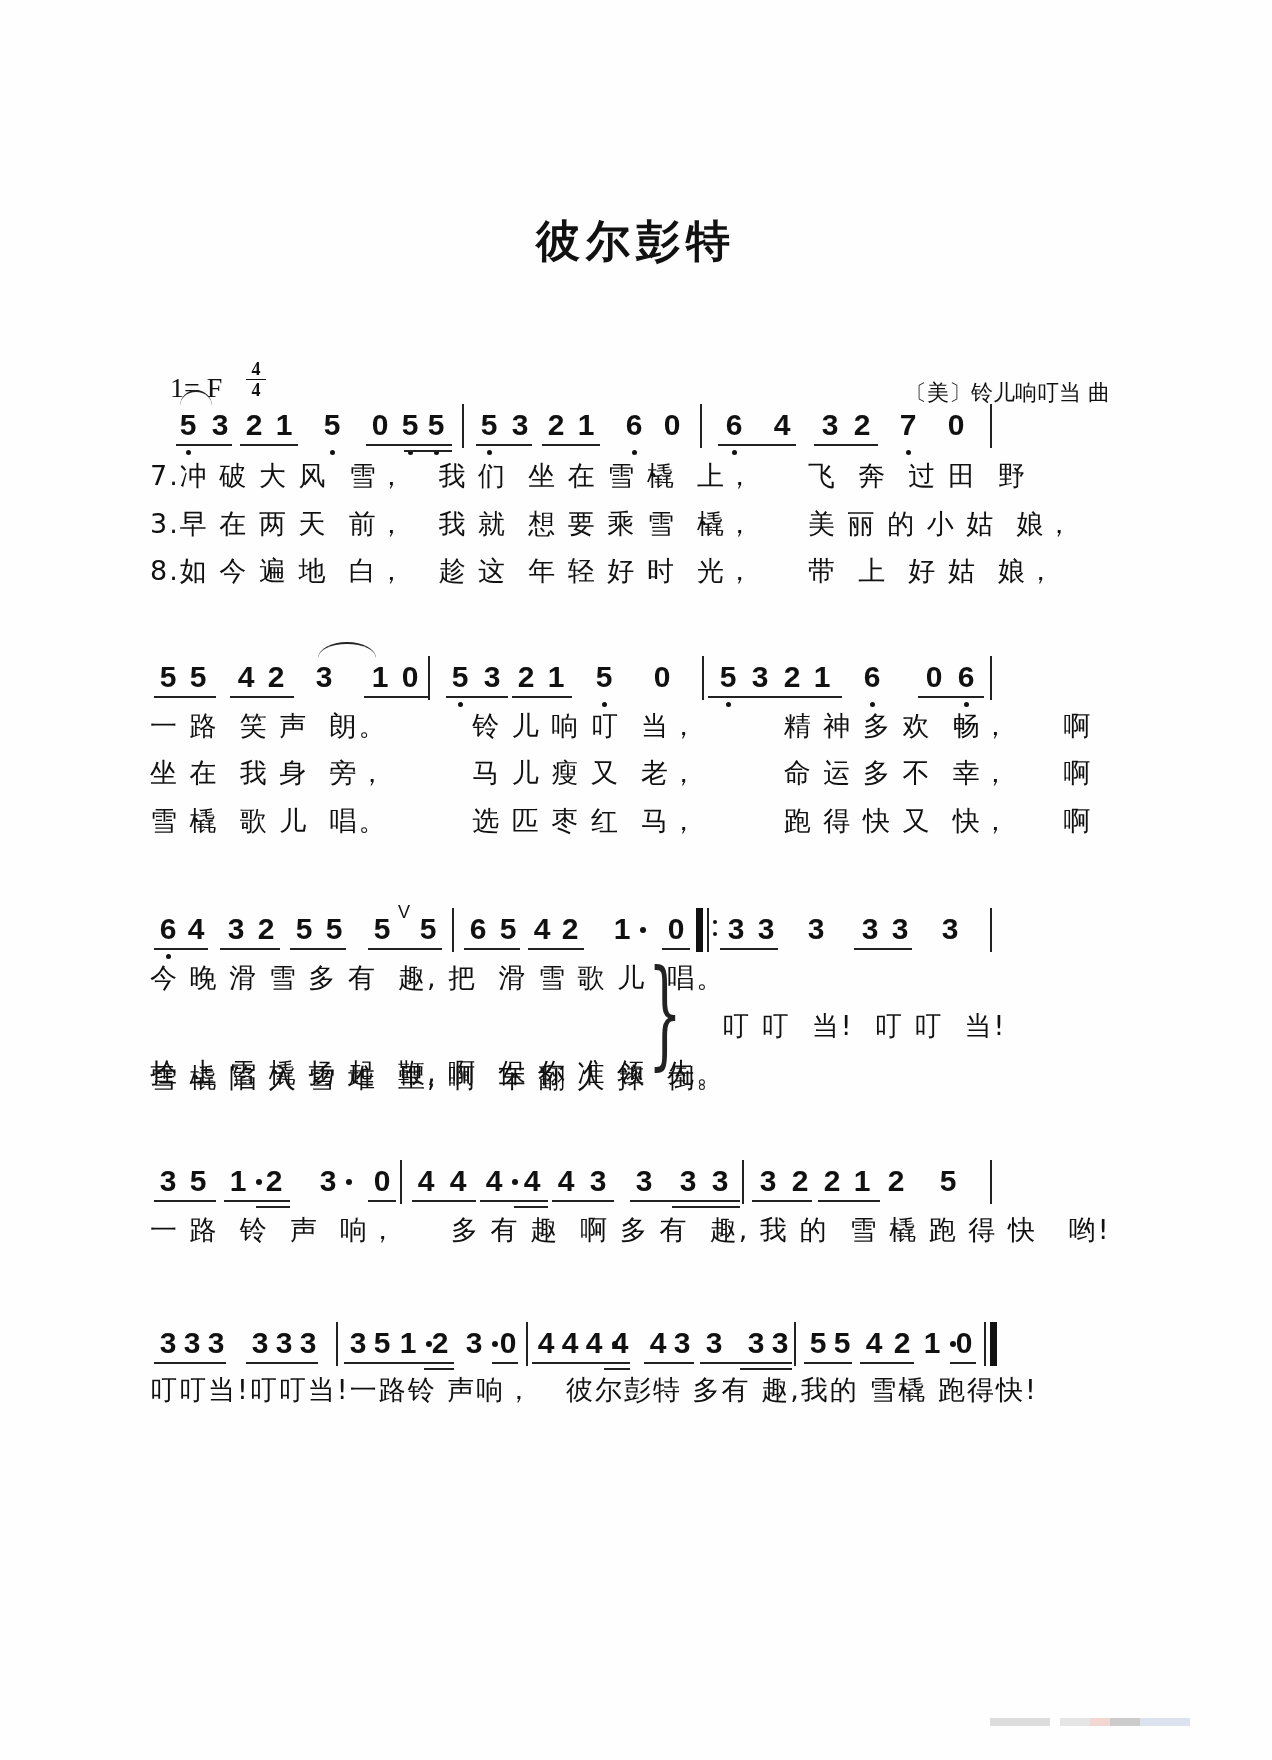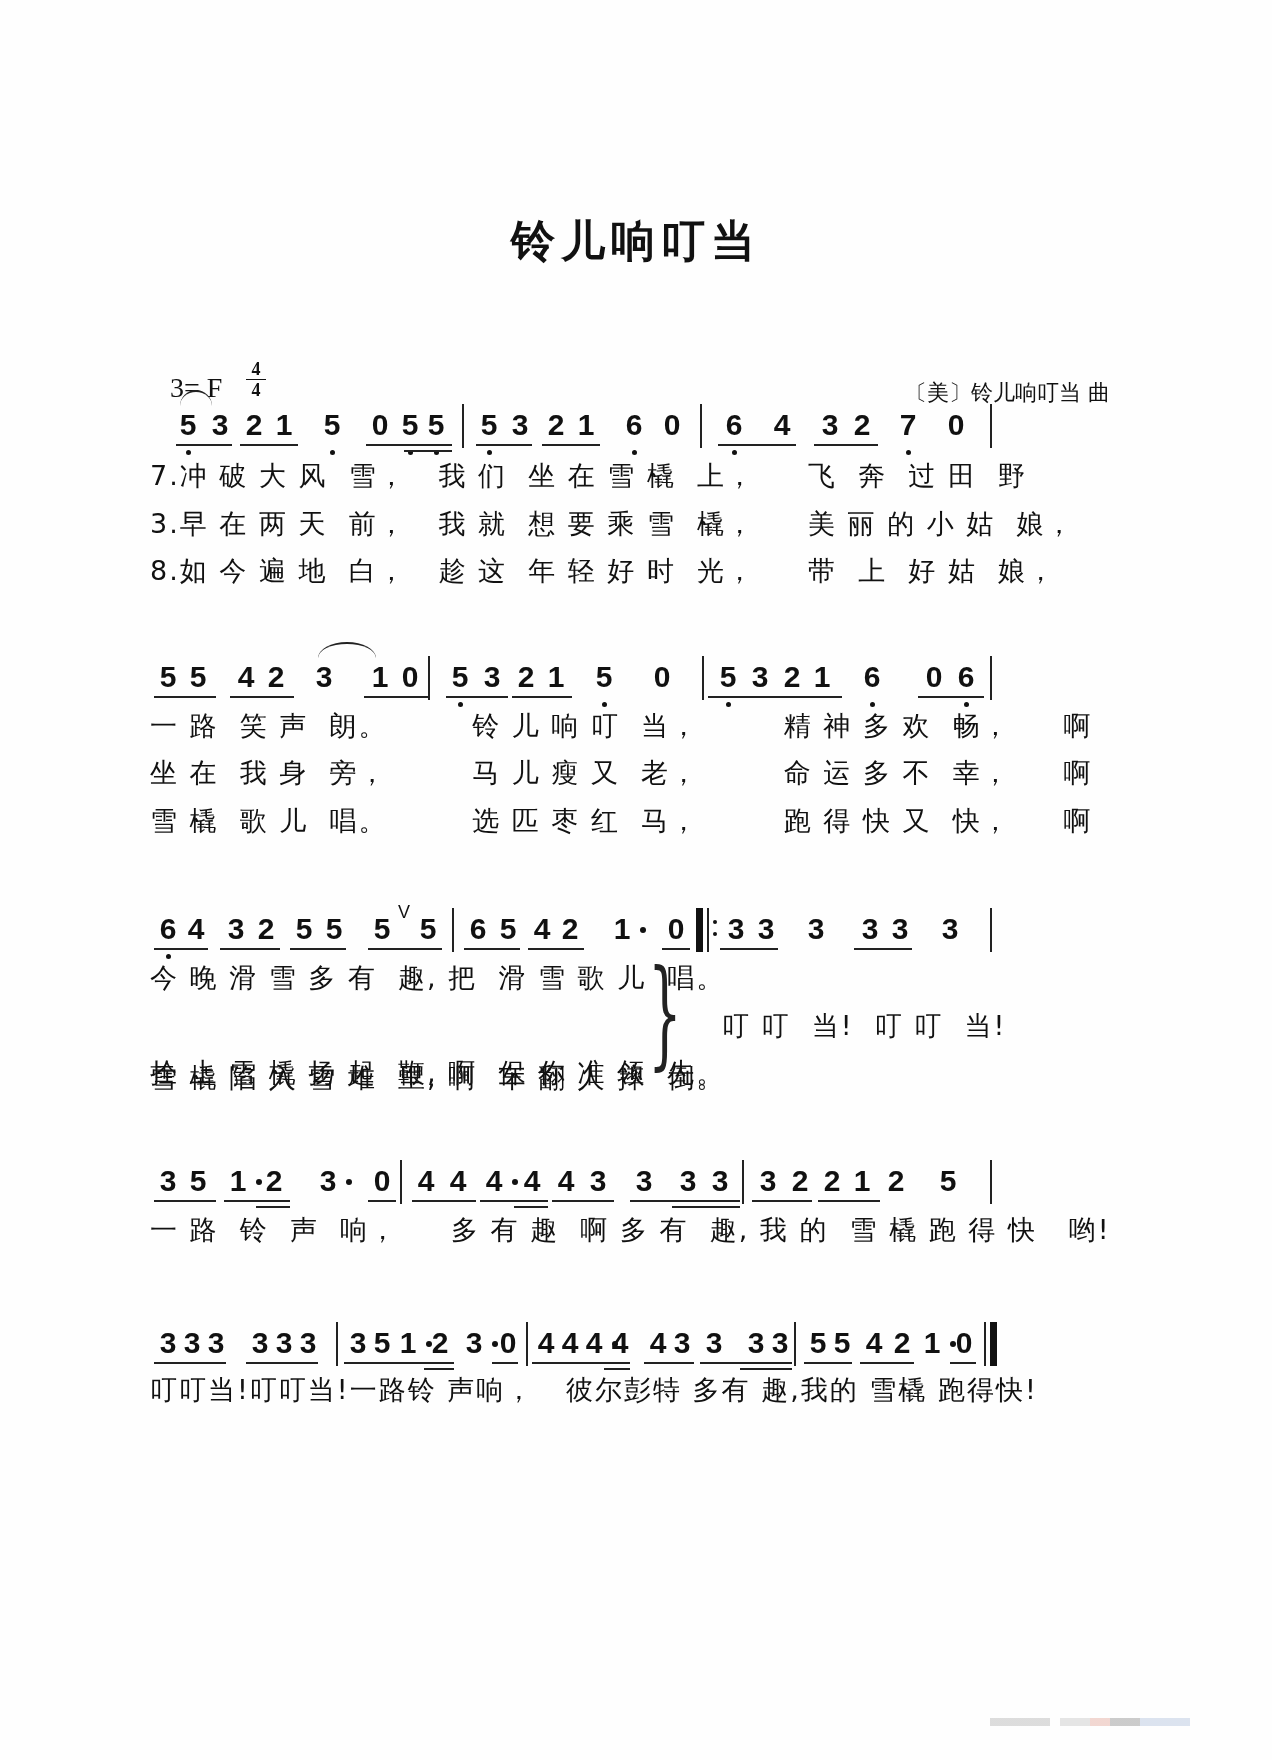--- a/index.html
+++ b/index.html
@@ -25,22 +25,22 @@
   .breath{position:absolute;font-family:"Liberation Sans",sans-serif;font-size:18px;}
   .lyric{position:absolute;font-family:"DejaVu Sans","Liberation Sans",sans-serif;font-size:27px;white-space:pre;letter-spacing:2px;}
   .brace{position:absolute;font-family:"DejaVu Serif",serif;font-size:118px;line-height:118px;transform:scaleX(0.45);transform-origin:left top;color:#222;}
   .footer{position:absolute;left:990px;top:1718px;width:200px;height:8px;
           background:linear-gradient(90deg,#bbb 0 30%,transparent 30% 35%,#ccc 35% 50%,#e5b0a5 50% 60%,#999 60% 75%,#b9c8e0 75% 100%);opacity:.5;}
 </style>
 </head>
 <body>
 
 <div class="page">
-  <div class="title">铃儿响叮当</div>
-  <div class="key">3= F</div>
+  <div class="title">彼尔彭特</div>
+  <div class="key">1= F</div>
   <div class="timesig">
     <div>4</div>
     <div class="bar"></div>
     <div>4</div>
   </div>
   <div class="composer">〔美〕铃儿响叮当  曲</div>
   <div id="score">
       <div class="note" style="left: 176px; top: 410px;">5</div>
       <div class="dot-low" style="left: 186px; top: 450px;"></div>
       <div class="note" style="left: 208px; top: 410px;">3</div>

